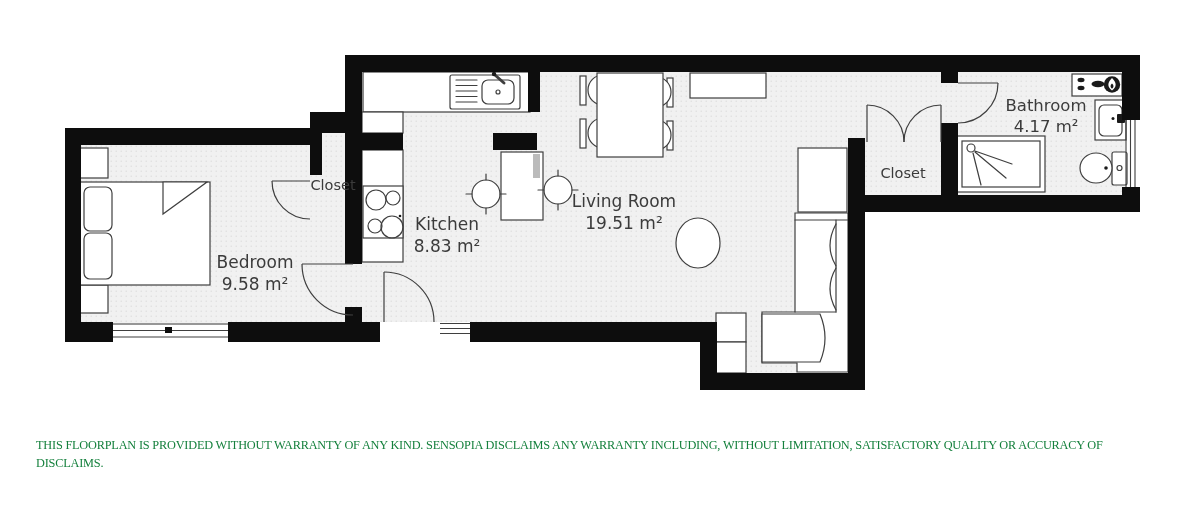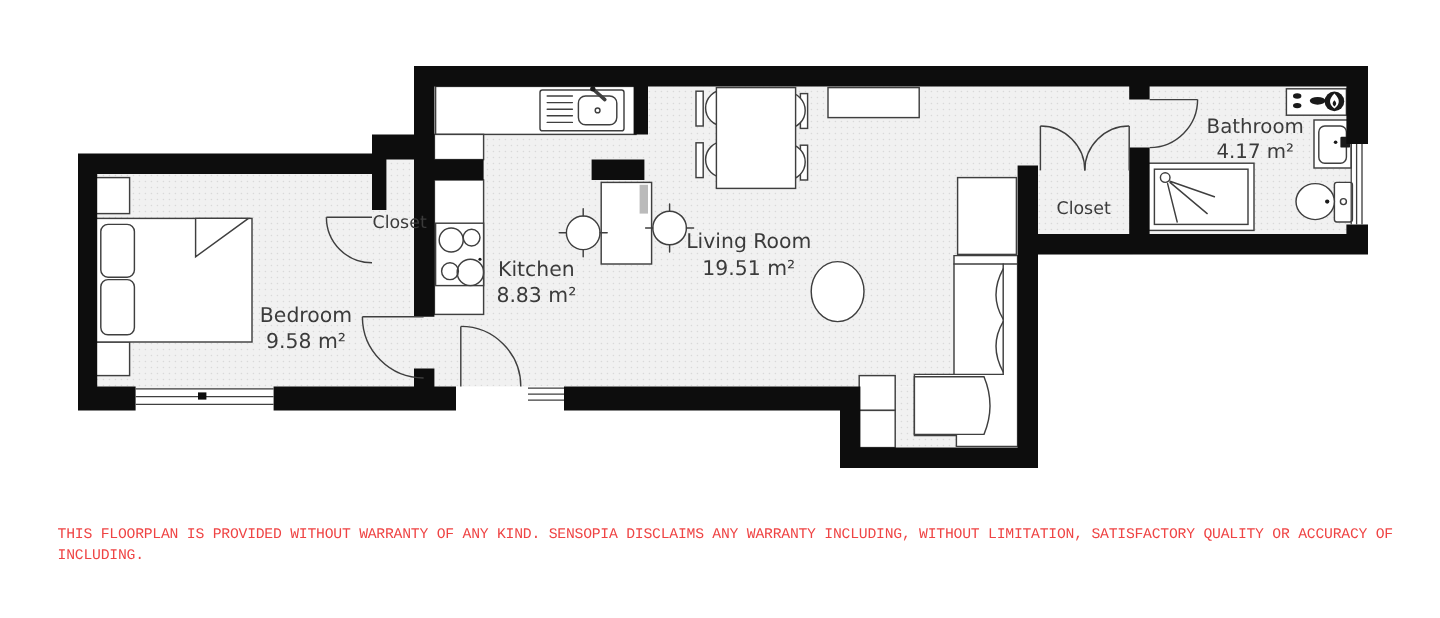--- a/index.html
+++ b/index.html
@@ -3,22 +3,22 @@
 <meta charset="utf-8">
 <style>
   html,body{margin:0;padding:0;background:#ffffff;}
   #stage{position:relative;width:1200px;height:515px;background:#ffffff;overflow:hidden;
          font-family:"DejaVu Sans",sans-serif;}
   #plan{position:absolute;left:0;top:0;}
   .room-label{font-family:"DejaVu Sans",sans-serif;fill:#3b3b3b;text-anchor:middle;}
   .lbl-big{font-size:17px;}
   .lbl-small{font-size:14.5px;}
   .lbl-bath{font-size:16.5px;}
-  #disclaimer{position:absolute;left:48px;top:436px;color:#ef4444;
-              font-family:Liberation Mono, monospace;font-size:12.3px;line-height:18px;
+  #disclaimer{position:absolute;left:36px;top:436px;color:#15803d;
+              font-family:Liberation Serif, serif;font-size:12.3px;line-height:18px;
               letter-spacing:-0.2px;white-space:nowrap;}
 </style>
 </head>
 <body>
 
 <div id="stage">
   <svg id="plan" width="1200" height="515" viewBox="0 0 1200 515" xmlns="http://www.w3.org/2000/svg">
     <defs>
       <pattern id="floorDots" width="5" height="5" patternUnits="userSpaceOnUse">
         <rect width="5" height="5" fill="#f1f1f1"></rect>
@@ -207,15 +207,15 @@
       <text class="room-label lbl-big" x="624" y="207">Living Room</text>
       <text class="room-label lbl-big" x="624" y="229">19.51 m²</text>
       <text class="room-label lbl-small" x="903" y="178">Closet</text>
       <text class="room-label lbl-bath" x="1046" y="111">Bathroom</text>
       <text class="room-label lbl-bath" x="1046" y="132">4.17 m²</text>
     </g>
   </svg>
 
   <div id="disclaimer">
     <div>THIS FLOORPLAN IS PROVIDED WITHOUT WARRANTY OF ANY KIND. SENSOPIA DISCLAIMS ANY WARRANTY INCLUDING, WITHOUT LIMITATION, SATISFACTORY QUALITY OR ACCURACY OF</div>
-    <div>INCLUDING.</div>
+    <div>DISCLAIMS.</div>
   </div>
 </div>
 
 </body></html>

